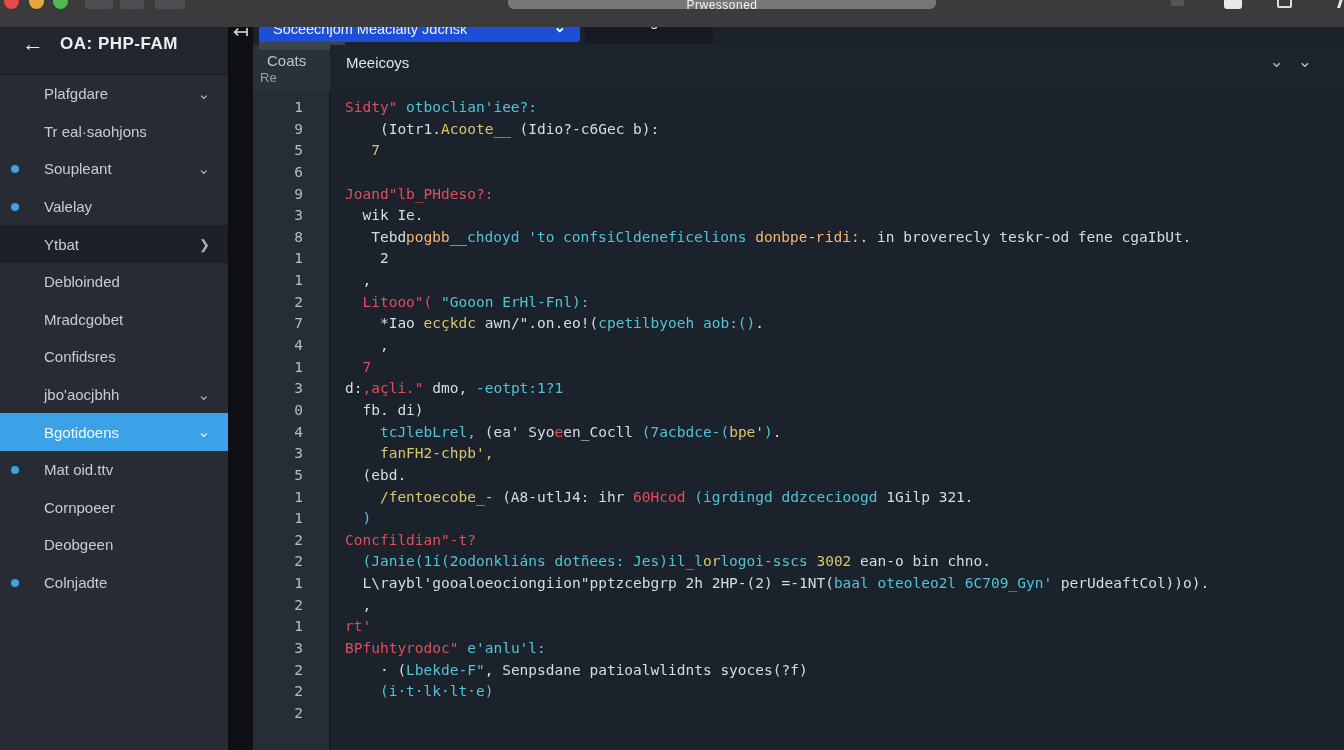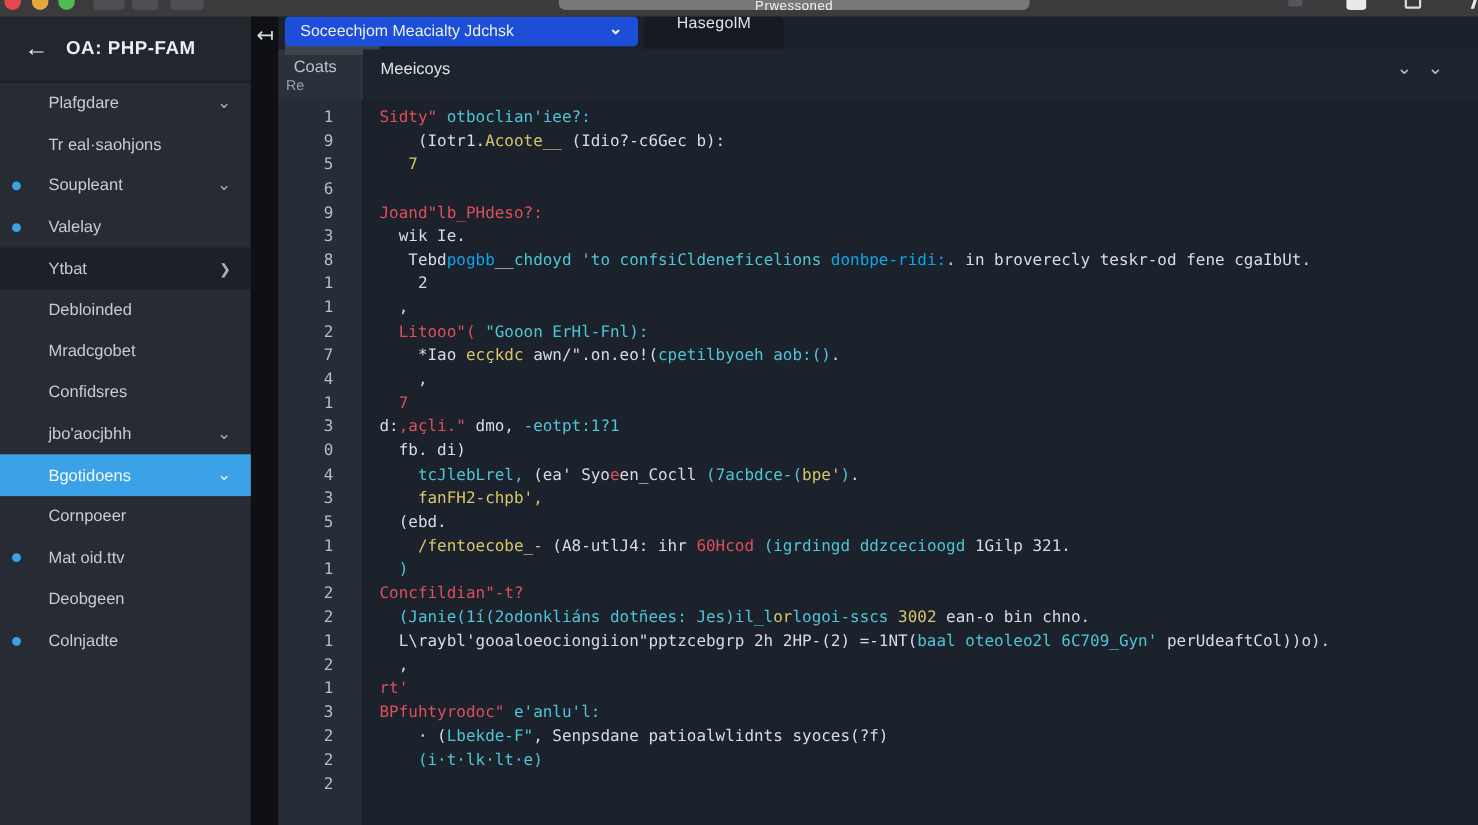--- a/index.html
+++ b/index.html
@@ -1,21 +1,21 @@
 <!DOCTYPE html>
 <html><head>
 <meta charset="utf-8">
 <style>
   * { margin:0; padding:0; box-sizing:border-box; }
   html,body { width:1344px; height:750px; overflow:hidden; background:#0e1013;
               font-family:"Liberation Sans", sans-serif; }
   .screen { position:relative; width:1344px; height:750px; }
 
   
-  .titlebar { position:absolute; left:0; top:0; width:1344px; height:15px; background:#3b3b3d; z-index:30; }
+  .titlebar { position:absolute; left:0; top:0; width:1344px; height:27px; background:#3b3b3d; z-index:30; }
   .tl-dot { position:absolute; top:-6px; width:15px; height:15px; border-radius:50%; }
   .tb-mini { position:absolute; top:-3px; height:12px; border-radius:3px; background:#4e4f52; }
   .addressbar { position:absolute; left:508px; top:-10px; width:428px; height:19px; border-radius:6px;
                 background:#757779; color:#f2f3f4; font-size:12px; text-align:center; overflow:hidden;
                 line-height:30px; letter-spacing:.5px; }
   .tb-ric { position:absolute; top:-4px; }
 
   
   .content { position:absolute; top:13px; left:0; width:1344px; height:737px; display:flex; }
 
@@ -59,21 +59,21 @@
   .code-body { flex:1; display:flex; min-height:0; }
   .gutter { width:77px; flex:none; background:#272d37; border-right:1px solid #151a21; padding:6px 26px 0 0; text-align:right;
             font-family:"DejaVu Sans Mono", monospace; font-size:14.5px; color:#b6bdc6; }
   .gutter div { height:21.65px; line-height:21.65px; }
   .code { flex:1; padding:6px 0 0 15px; overflow:hidden; font-family:"DejaVu Sans Mono", monospace; font-size:14.5px; }
   .code-line { height:21.65px; line-height:21.65px; white-space:pre; }
   .seg-w { color:#d6dce4; }
   .seg-r { color:#dd4f5c; }
   .seg-c { color:#4fc4d6; }
   .seg-y { color:#d9c56d; }
-  .seg-m { color:#0ea5e9; }
+  .seg-m { color:#fdba74;font-family:Liberation Mono, monospace; }
 
   svg { display:block; }
 </style>
 </head>
 <body>
 
 <div class="screen">
 
   <div class="titlebar">
     <span class="tl-dot" style="left:4px;  background:#e5494d;"></span>
@@ -130,25 +130,25 @@
           </div>
           <div class="sb-item">
             <span>jbo'aocjbhh</span>
             <span class="chev">⌄</span>
           </div>
           <div class="sb-item selected">
             <span>Bgotidoens</span>
             <span class="chev">⌄</span>
           </div>
           <div class="sb-item">
+            <span class="bullet"></span>
+            <span>Mat oid.ttv</span>
+          </div>
+          <div class="sb-item">
             <span>Cornpoeer</span>
-          </div>
-          <div class="sb-item">
-            <span class="bullet"></span>
-            <span>Mat oid.ttv</span>
           </div>
           <div class="sb-item">
             <span>Deobgeen</span>
           </div>
           <div class="sb-item">
             <span class="bullet"></span>
             <span>Colnjadte</span>
           </div>
         </nav>
     </aside>

